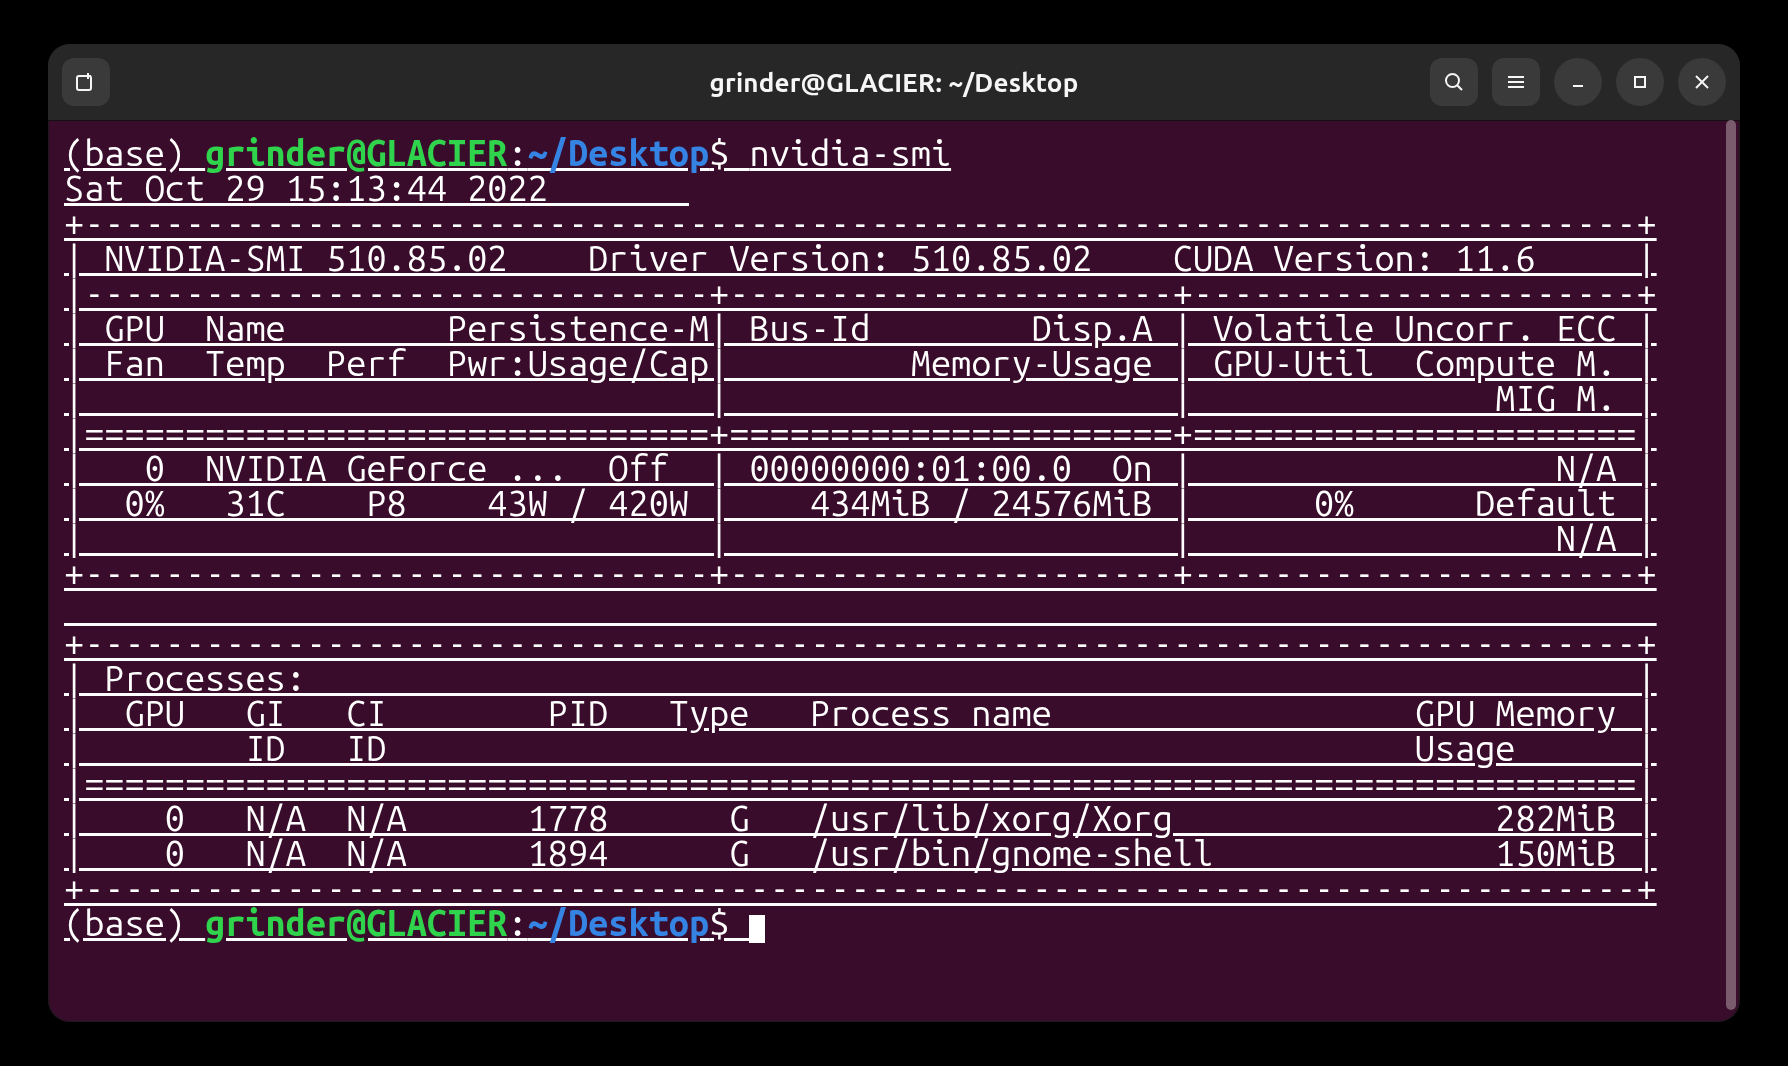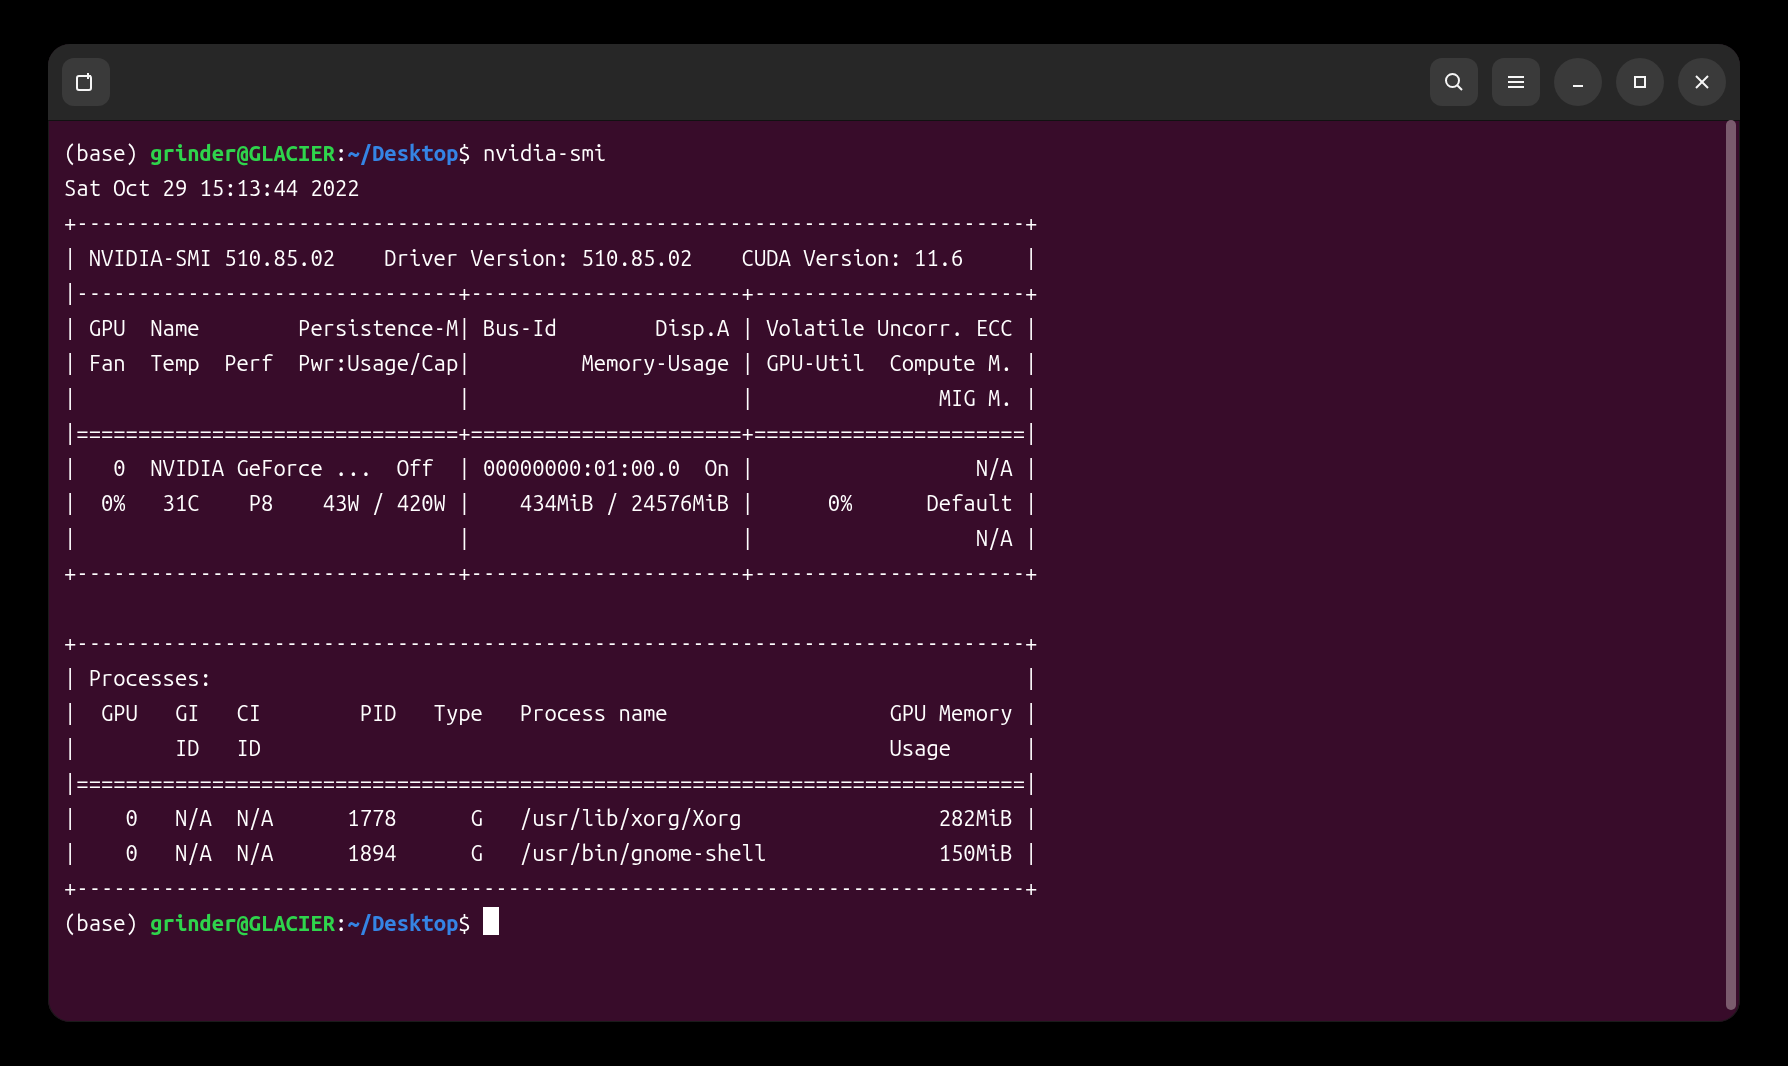--- a/index.html
+++ b/index.html
@@ -59,24 +59,25 @@
   }
   .tb-btn.round { border-radius: 50%; }
   .tb-btn svg { width: 24px; height: 24px; stroke: #f6f6f6; stroke-width: 2; fill: none; }
 
   .terminal-area {
     position: relative;
     height: calc(100% - 76px);
     padding: 14px 16px 0 16px;
     box-sizing: border-box;
     color: #ffffff;
-    font-size: 22px;
+    font-size: 36px;
     line-height: 35px;
     white-space: pre;
     overflow-y: auto;
+    text-decoration: underline;
   }
   .scrollbar-track {
     position: absolute;
     top: 76px;
     right: 4px;
     width: 10px;
     height: 890px;
     background: transparent;
   }
   .scrollbar-thumb {
@@ -103,20 +104,21 @@
 <div class="window">
 
   <div class="titlebar">
     <div class="tb-btn">
       <svg viewBox="0 0 24 24">
           <rect x="3" y="6" width="14" height="14" rx="2"></rect>
           <line x1="14" y1="3" x2="14" y2="9"></line>
           <line x1="11" y1="6" x2="17" y2="6"></line>
         </svg>
     </div>
+    <div class="tb-title">grinder@GLACIER: ~/Desktop</div>
     <div class="tb-spacer"></div>
     <div class="tb-btn">
       <svg viewBox="0 0 24 24">
           <circle cx="10.5" cy="10.5" r="6.5"></circle>
           <line x1="20" y1="20" x2="15.2" y2="15.2"></line>
         </svg>
     </div>
     <div class="tb-btn">
       <svg viewBox="0 0 24 24">
           <line x1="4" y1="7" x2="20" y2="7"></line>

